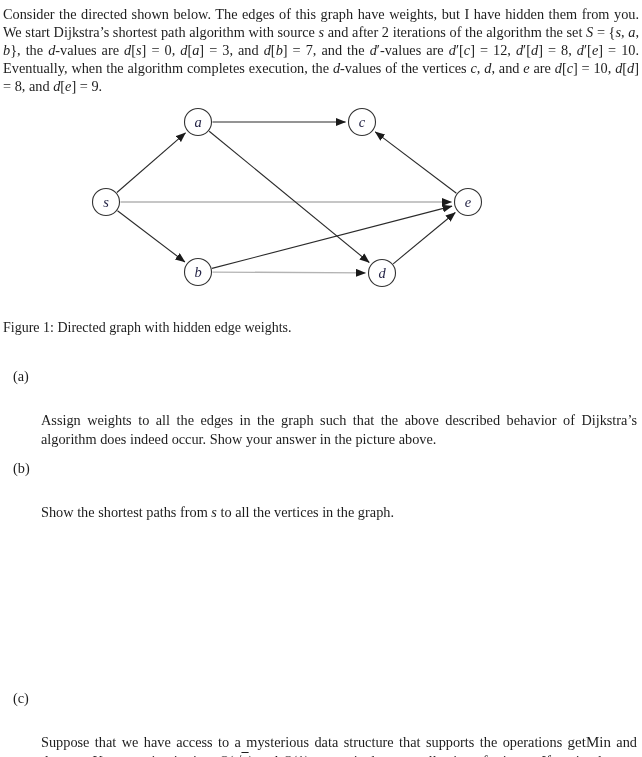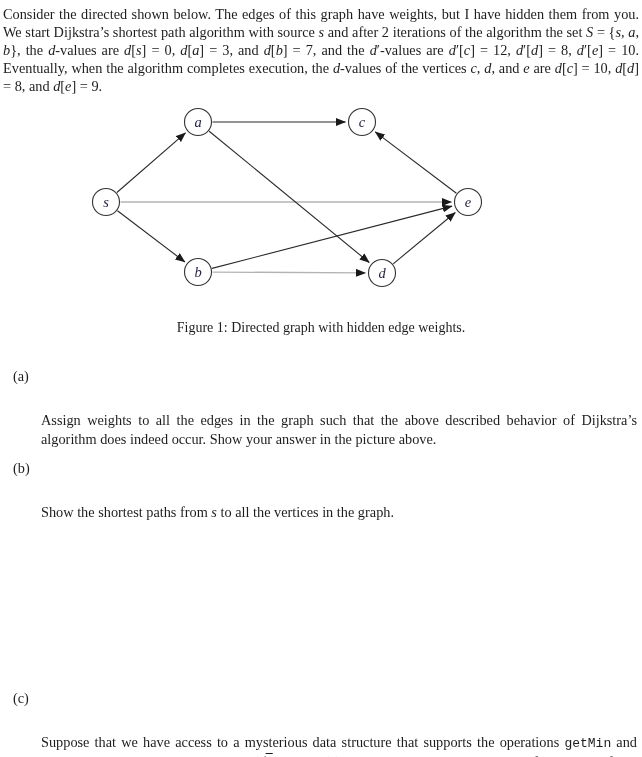--- a/index.html
+++ b/index.html
@@ -24,21 +24,21 @@
     margin: 0;
     font-size: 14.3px;
     line-height: 18px;
     text-align: justify;
   }
   .intro i, .itext i, .caption i { font-style: italic; }
   .figure { margin-top: 9px; }
   .figure svg { display: block; }
   .caption {
     margin-top: 14px;
-    text-align: center;
+    text-align: left;
     font-size: 14px;
     line-height: 19px;
   }
   .parts { margin-top: 30px; }
   .part-item {
     display: flex;
     padding-left: 10px;
     font-size: 14.3px;
     line-height: 19.3px;
   }
@@ -48,22 +48,22 @@
     flex: 0 0 28px;
     white-space: nowrap;
   }
   .itext {
     flex: 1;
     text-align: justify;
     padding-right: 2px;
     margin-top: 44px;
   }
   .itext code {
-    font-family: Liberation Mono, monospace;
-    font-size: 13px;
+    font-family: Liberation Serif, serif;
+    font-size: 15px;
     font-style: normal;
   }
   .ol { text-decoration: overline; }
 </style>
 </head>
 <body>
 
 <div class="page">
 
   <p class="intro">Consider the directed shown below. The edges of this graph have weights, but I have hidden them from you. We start Dijkstra’s shortest path algorithm with source <i>s</i> and after 2 iterations of the algorithm the set <i>S</i> = {<i>s</i>, <i>a</i>, <i>b</i>}, the <i>d</i>-values are <i>d</i>[<i>s</i>] = 0, <i>d</i>[<i>a</i>] = 3, and <i>d</i>[<i>b</i>] = 7, and the <i>d</i>′-values are <i>d</i>′[<i>c</i>] = 12, <i>d</i>′[<i>d</i>] = 8, <i>d</i>′[<i>e</i>] = 10. Eventually, when the algorithm completes execution, the <i>d</i>-values of the vertices <i>c</i>, <i>d</i>, and <i>e</i> are <i>d</i>[<i>c</i>] = 10, <i>d</i>[<i>d</i>] = 8, and <i>d</i>[<i>e</i>] = 9.</p>

